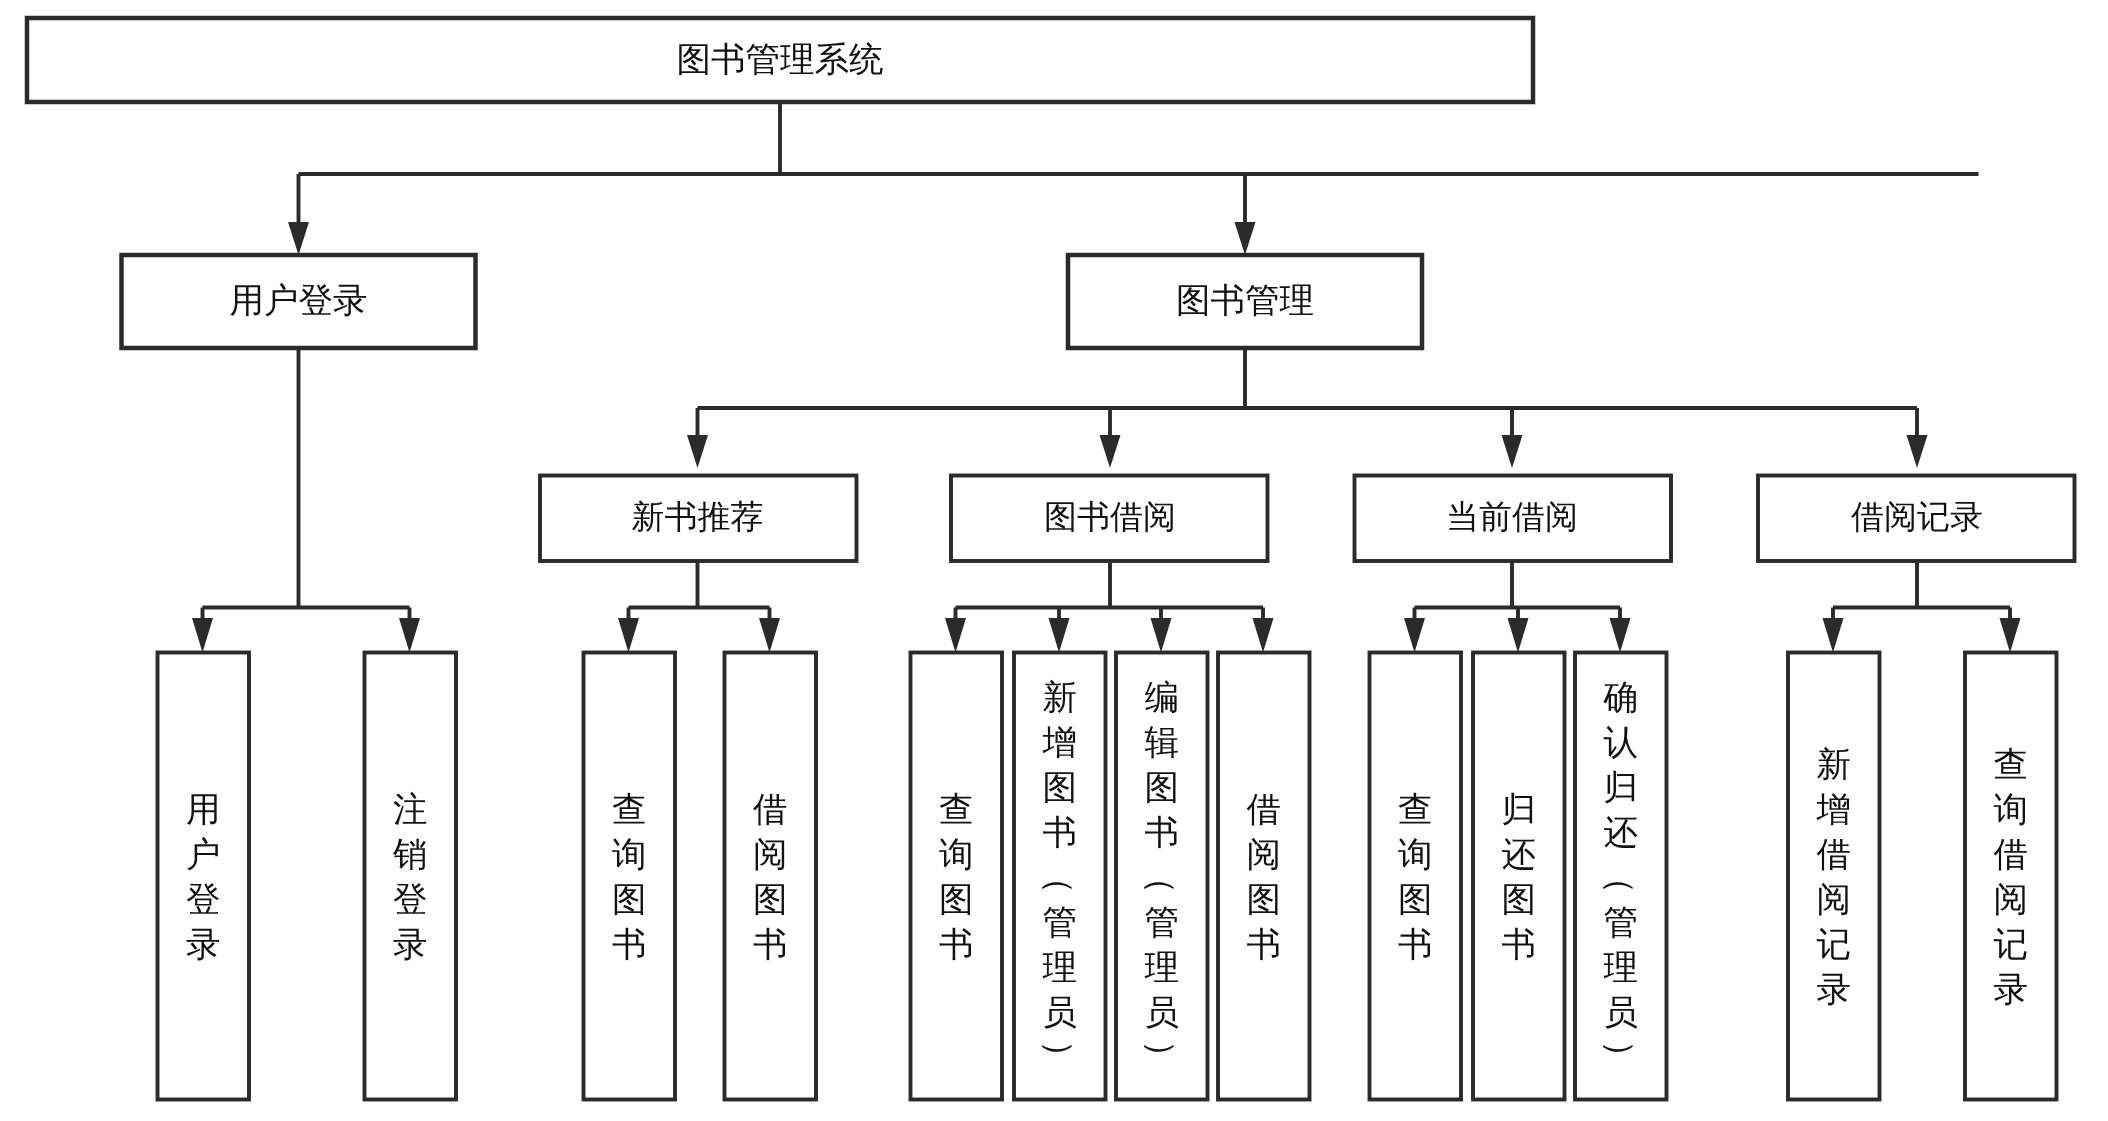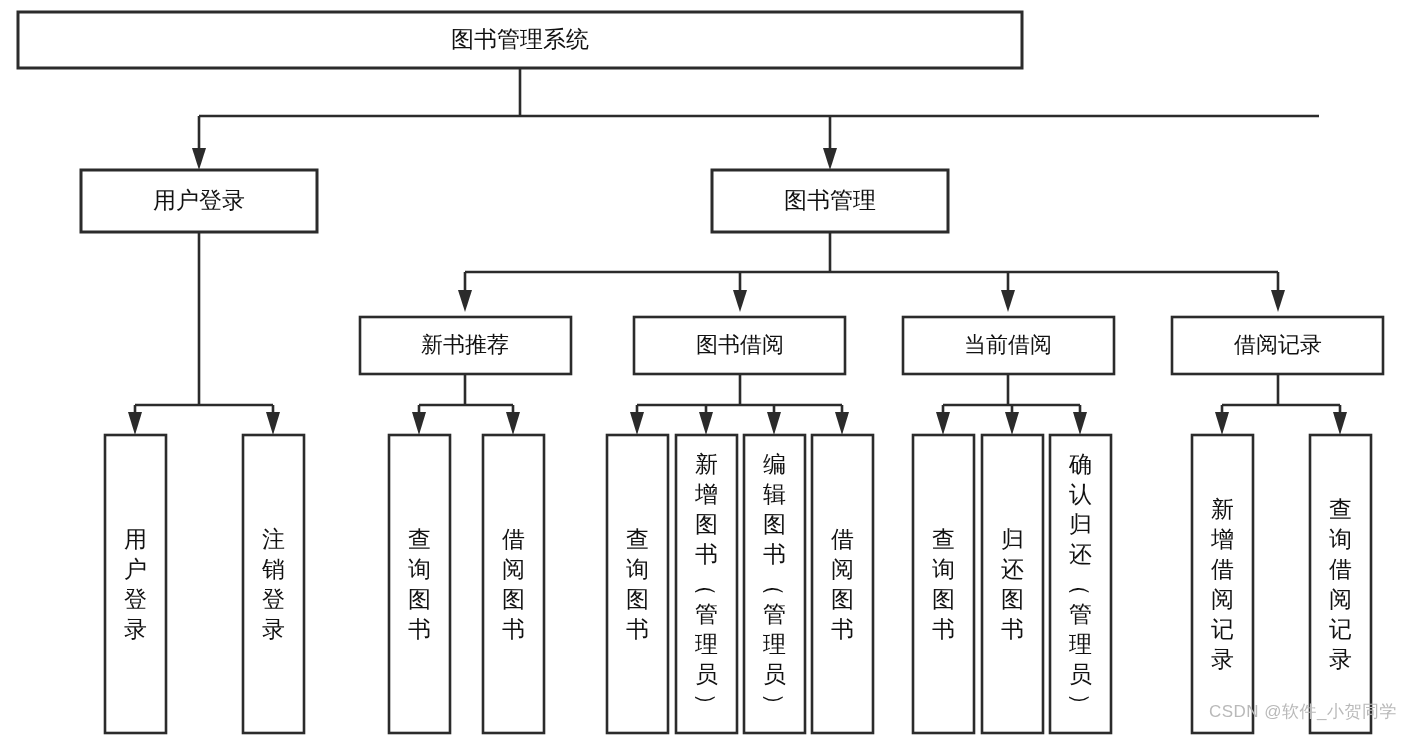--- a/index.html
+++ b/index.html
@@ -322,14 +322,13 @@
           <text class="vert-label" x="1340.5" y="547.4" font-size="23.0px">询</text>
           <text class="vert-label" x="1340.5" y="577.4" font-size="23.0px">借</text>
           <text class="vert-label" x="1340.5" y="607.4" font-size="23.0px">阅</text>
           <text class="vert-label" x="1340.5" y="637.4" font-size="23.0px">记</text>
           <text class="vert-label" x="1340.5" y="667.4" font-size="23.0px">录</text>
         </g>
       </g>
 
   </svg>
 
-  <div class="watermark">CSDN @软件_小贺同学</div>
 </div>
 
 </body></html>

